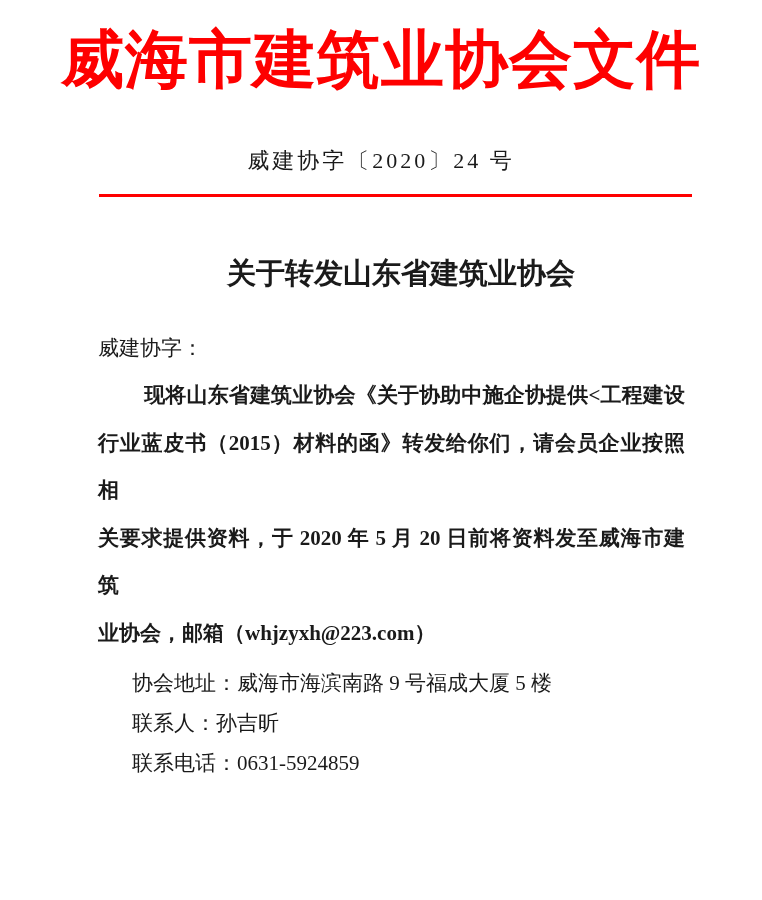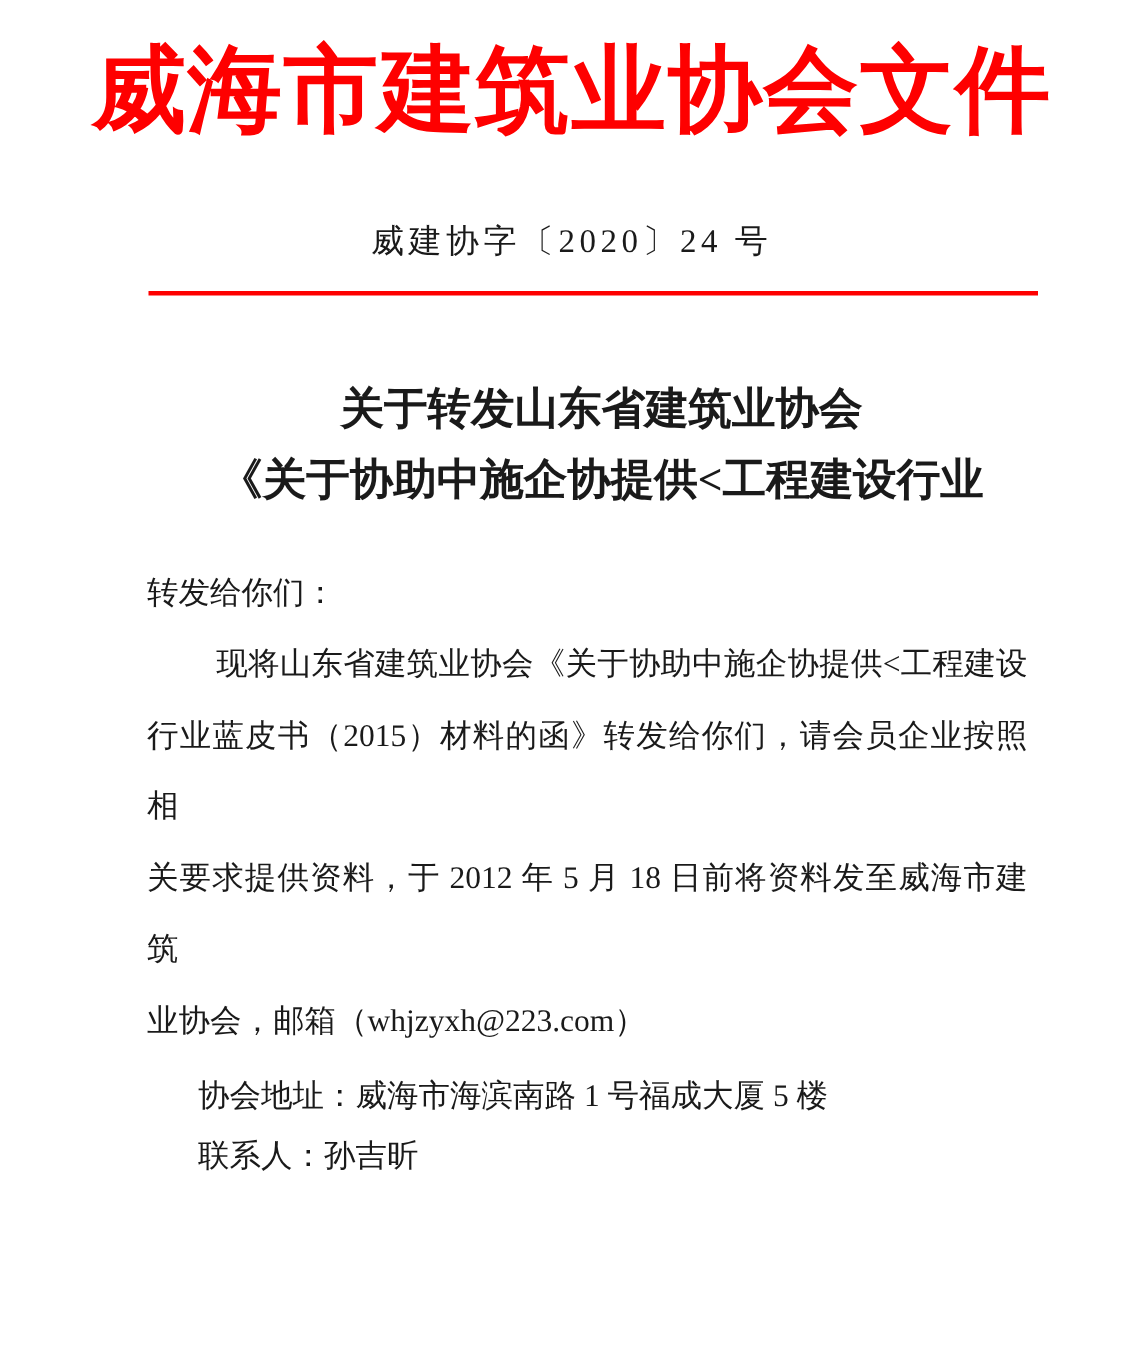--- a/index.html
+++ b/index.html
@@ -46,53 +46,53 @@
   .t-line { line-height: 47px; white-space: nowrap; margin-left: 40px; }
   .body-block {
     margin: 0 77px 0 98px;
     font-size: 21px;
   }
   .salutation {
     margin-top: 36px;
     line-height: 30px;
   }
   .paragraph { margin-top: 9px; }
-  .p-line { line-height: 47.5px; }
+  .p-line { line-height: 47.5px; font-weight: bold; }
   .jl { text-align: justify; text-align-last: justify; }
   .indent { text-indent: 2.2em; }
   .contact { margin-top: 6px; padding-left: 34px; }
   .c-line { line-height: 40px; white-space: nowrap; }
 </style>
 </head>
 <body>
 
 <div class="page">
 
   <div class="masthead">威海市建筑业协会文件</div>
 
   <div class="doc-number">威建协字〔2020〕24 号</div>
 
   <div class="red-rule"></div>
 
   <div class="notice-title">
     <div class="t-line">关于转发山东省建筑业协会</div>
-    <div class="t-line">《关于协助中施企协提供&lt;工程建设行业</div>
   </div>
 
   <div class="body-block">
 
-    <div class="salutation">转发给你们：</div>
+    <div class="salutation">威建协字：</div>
 
     <div class="paragraph">
       <div class="p-line indent jl">现将山东省建筑业协会《关于协助中施企协提供&lt;工程建设</div>
       <div class="p-line jl">行业蓝皮书（2015）材料的函》转发给你们，请会员企业按照相</div>
-      <div class="p-line jl">关要求提供资料，于 2012 年 5 月 18 日前将资料发至威海市建筑</div>
+      <div class="p-line jl">关要求提供资料，于 2020 年 5 月 20 日前将资料发至威海市建筑</div>
       <div class="p-line">业协会，邮箱（whjzyxh@223.com）</div>
     </div>
 
     <div class="contact">
-      <div class="c-line">协会地址：威海市海滨南路 1 号福成大厦 5 楼</div>
+      <div class="c-line">协会地址：威海市海滨南路 9 号福成大厦 5 楼</div>
       <div class="c-line">联系人：孙吉昕</div>
+      <div class="c-line">联系电话：0631-5924859</div>
     </div>
 
   </div>
 
 </div>
 
 </body></html>

